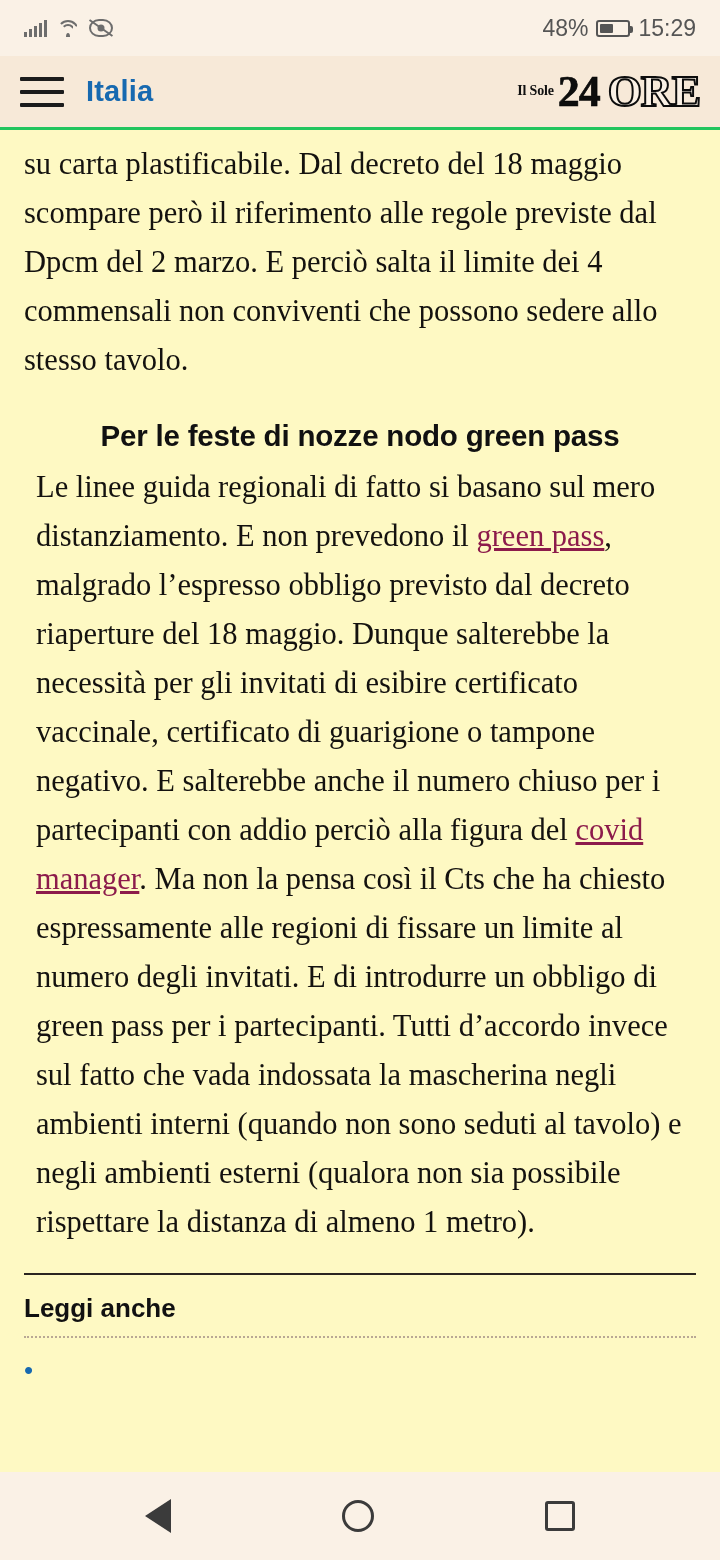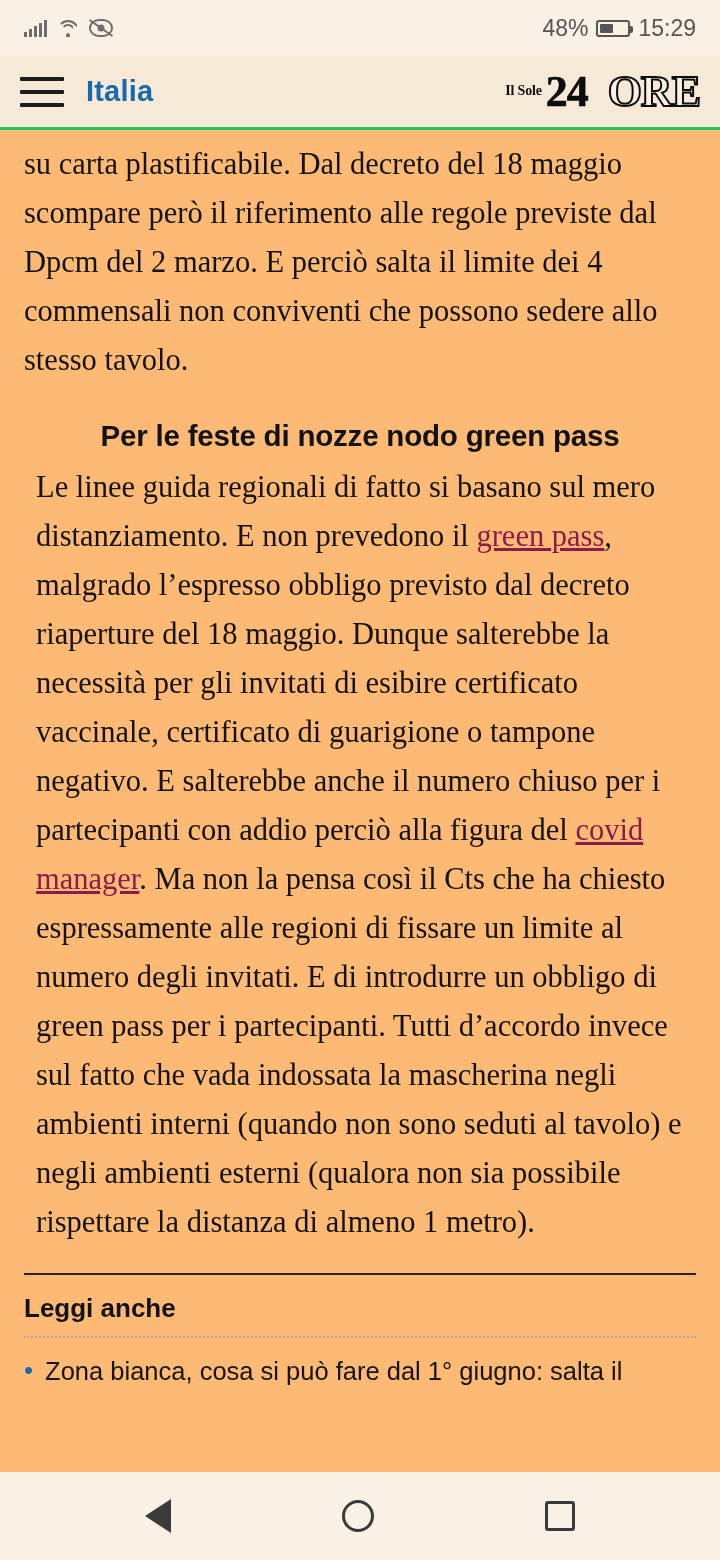--- a/index.html
+++ b/index.html
@@ -142,29 +142,29 @@
     font-family: "Liberation Serif", serif;
     font-size: 44px;
     font-weight: bold;
     color: #0d0d0d;
     letter-spacing: -1px;
     -webkit-text-stroke: 0.6px #000;
     position: relative;
   }
   .logo .mark .ore {
     display: inline-block;
-    margin-left: 20px;
+    margin-left: 8px;
     color: #faf1e6;
     -webkit-text-stroke: 2px #0d0d0d;
   }
 
   
   .content {
     flex: 1 1 auto;
-    background: #fdba74;
+    background: #fef9c3;
     padding: 10px 24px 0 24px;
     overflow: hidden;
     font-family: "Liberation Serif", serif;
     color: #14120f;
   }
   .content p {
     font-size: 30.5px;
     line-height: 49px;
     margin: 0 0 34px 0;
     text-align: left;
@@ -293,21 +293,20 @@
 
     <p><span>Le linee guida regionali di fatto si basano sul mero distanziamento. E non prevedono il </span><a class="inline-link" href="#">green pass</a><span>, malgrado l’espresso obbligo previsto dal decreto riaperture del 18 maggio. Dunque salterebbe la necessità per gli invitati di esibire certificato vaccinale, certificato di guarigione o tampone negativo. E salterebbe anche il numero chiuso per i partecipanti con addio perciò alla figura del </span><a class="inline-link" href="#">covid manager</a><span>. Ma non la pensa così il Cts che ha chiesto espressamente alle regioni di fissare un limite al numero degli invitati. E di introdurre un obbligo di green pass per i partecipanti. Tutti d’accordo invece sul fatto che vada indossata la mascherina negli ambienti interni (quando non sono seduti al tavolo) e negli ambienti esterni (qualora non sia possibile rispettare la distanza di almeno 1 metro).</span></p>
 
     <hr class="rule">
 
     <div class="leggi-anche">Leggi anche</div>
     <hr class="dotted">
 
     <div class="related-item">
       <span class="bullet">•</span>
-      <span>Zona bianca, cosa si può fare dal 1° giugno: salta il</span>
     </div>
   </div>
 
   <div class="navbar">
     <span class="nav-back"></span>
     <span class="nav-home"></span>
     <span class="nav-recent"></span>
   </div>
 
 </div>

